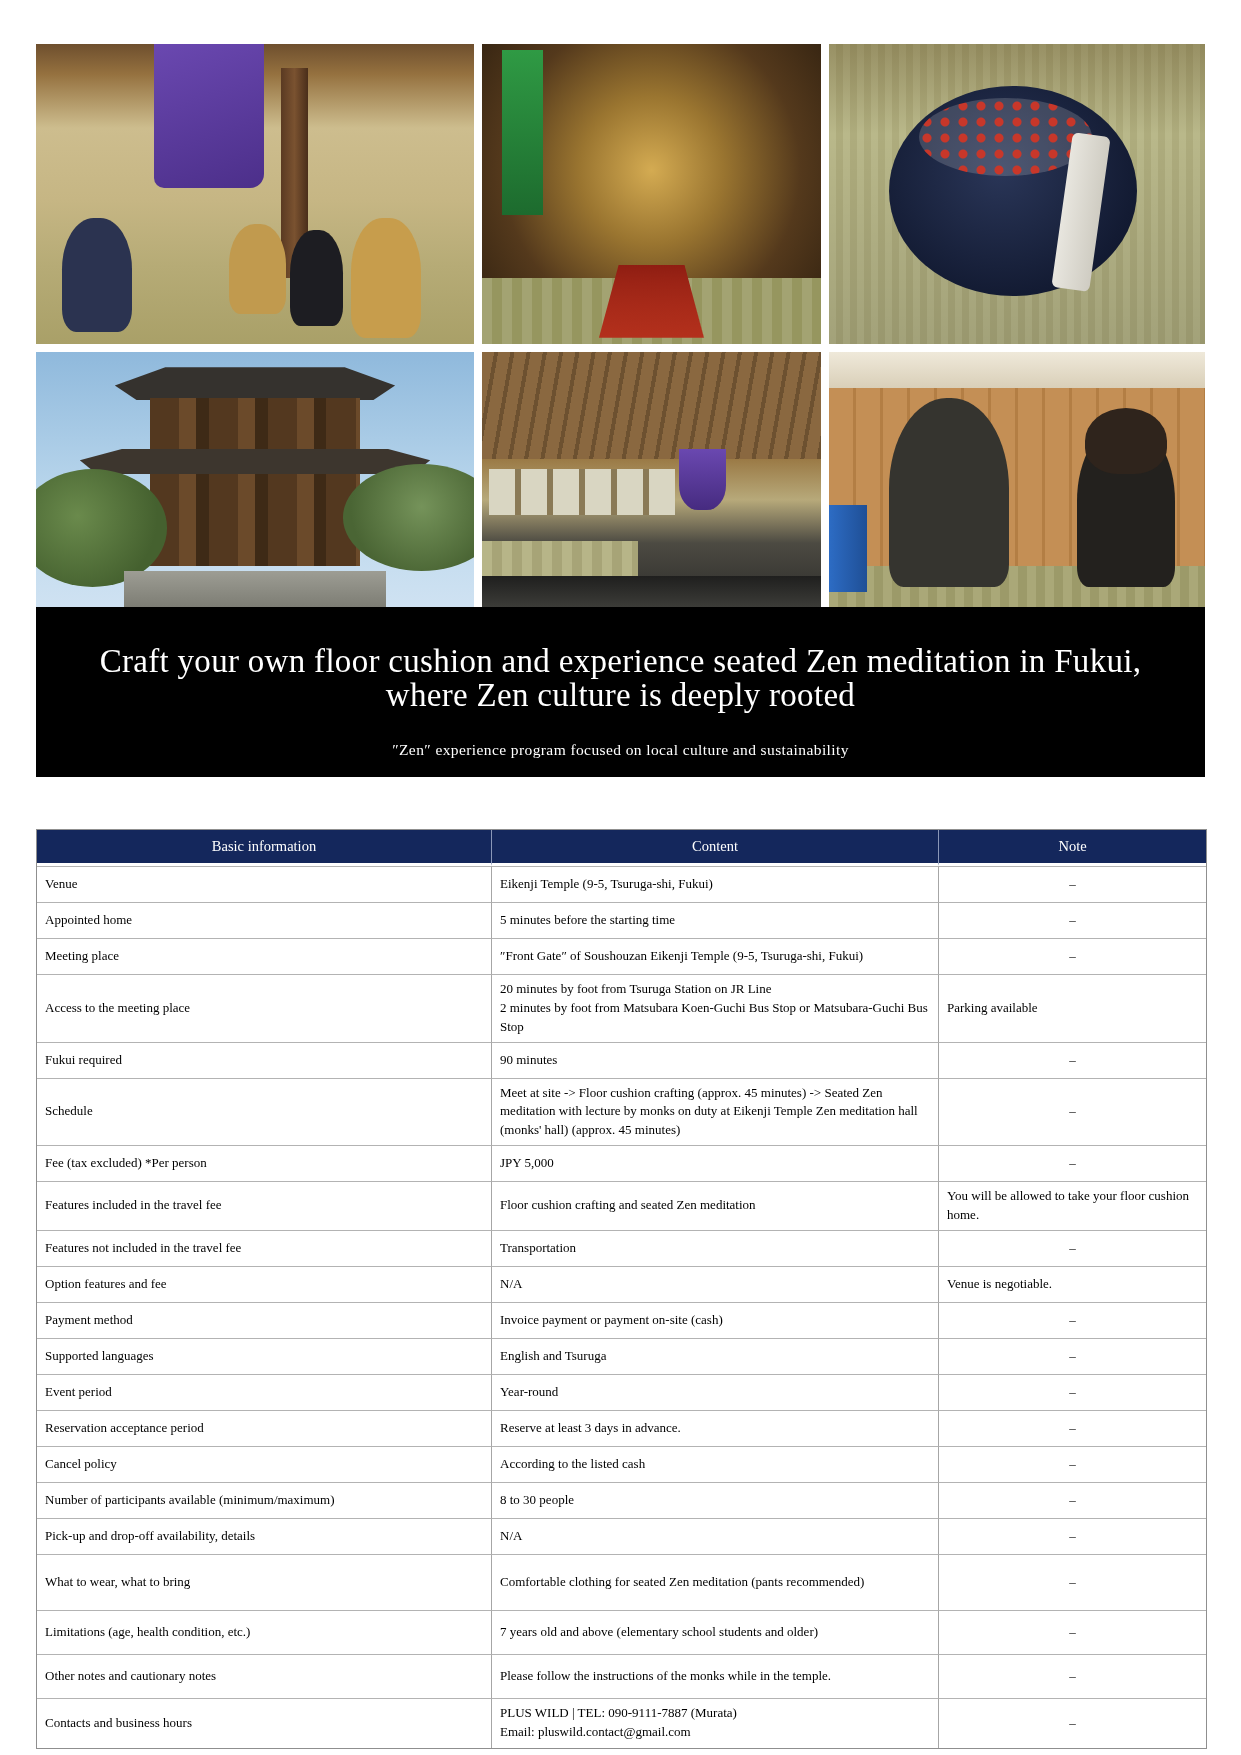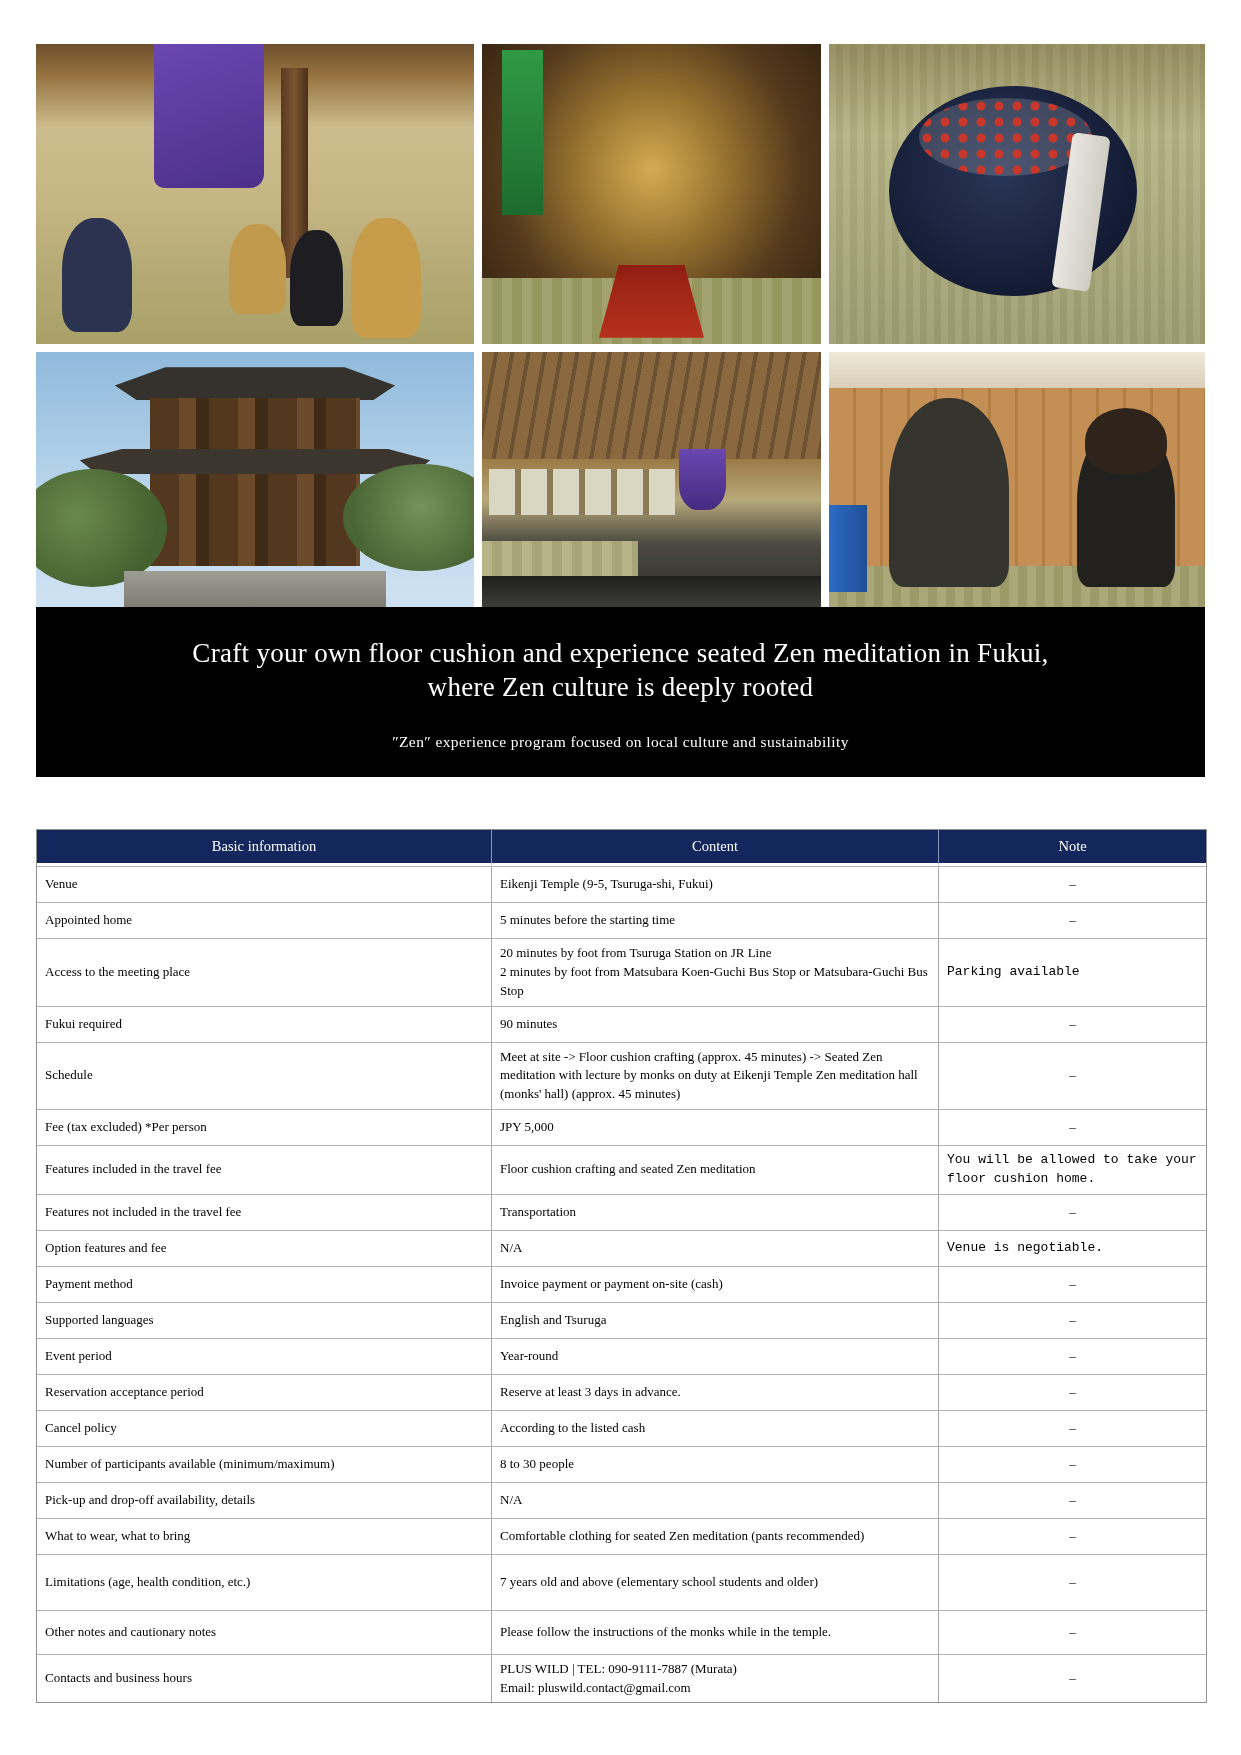--- a/index.html
+++ b/index.html
@@ -53,36 +53,36 @@
   .p6 .winstrip{left:0;top:0;width:100%;height:14%;background:linear-gradient(180deg,#efe9da,#d9cfb8);}
   .p6 .tatami{left:0;bottom:0;width:100%;height:16%;background:repeating-linear-gradient(90deg,#aaa878 0 9px,#9c9a69 9px 18px);}
   .p6 .bluebox{left:0;bottom:6%;width:10%;height:34%;background:linear-gradient(90deg,#2d6cc4,#1f4f96);}
   .p6 .personl{left:16%;bottom:8%;width:32%;height:74%;background:#35342f;border-radius:48% 48% 12% 12%;}
   .p6 .personr{right:8%;bottom:8%;width:26%;height:64%;background:#23211e;border-radius:48% 48% 12% 12%;}
   .p6 .hair{right:10%;bottom:52%;width:22%;height:26%;background:#2f241c;border-radius:50% 50% 40% 40%;}
 
   
   .banner{height:170px;box-sizing:border-box;background:#000;color:#fff;
           text-align:center;padding-top:21px;}
-  .banner-title{font-size:27px;line-height:34px;font-weight:normal;margin:8px;letter-spacing:.3px;}
+  .banner-title{font-size:33px;line-height:34px;font-weight:normal;margin:16px;letter-spacing:.3px;}
   .banner-subtitle{font-size:15.5px;margin-top:29px;letter-spacing:.4px;}
 
   
   .tgap{height:5px;}
   table{width:1169px;table-layout:fixed;border-collapse:separate;border-spacing:0;
         border:1px solid #8f8f8f;font-size:13px;margin-top:47px;}
   th{background:#14275c;color:#fff;font-weight:normal;font-size:14.5px;
      height:36px;box-sizing:border-box;border-bottom:3px solid #fff;}
   th:not(:last-child){border-right:1px solid #8a97b8;}
   td{box-sizing:border-box;height:36px;padding:5px 8px;vertical-align:middle;
      line-height:1.45;border-top:1px solid #b3b3b3;}
   td:not(:last-child){border-right:1px solid #a6a6a6;}
   .c-content{white-space:pre-line;font-family:Liberation Serif, serif;}
   .c-note{text-align:center;white-space:pre-line;}
-  .c-note.note-text{text-align:left;font-family:Liberation Mono, monospace;}
+  .c-note.note-text{text-align:left;}
   tbody tr:nth-child(18) td{height:56px;}   
   tbody tr:nth-child(19) td{height:44px;}   
   tbody tr:nth-child(20) td{height:44px;}   
   tbody tr:nth-child(21) td{height:50px;}   
 </style>
 </head>
 <body>
 
 <div class="page">
 
@@ -159,20 +159,25 @@
     <td class="c-label">Venue</td>
     <td class="c-content">Eikenji Temple (9-5, Tsuruga-shi, Fukui)</td>
     <td class="c-note">–</td>
   </tr>
         <tr>
     <td class="c-label">Appointed home</td>
     <td class="c-content">5 minutes before the starting time</td>
     <td class="c-note">–</td>
   </tr>
         <tr>
+    <td class="c-label">Meeting place</td>
+    <td class="c-content">″Front Gate″ of Soushouzan Eikenji Temple (9-5, Tsuruga-shi, Fukui)</td>
+    <td class="c-note">–</td>
+  </tr>
+        <tr>
     <td class="c-label">Access to the meeting place</td>
     <td class="c-content">20 minutes by foot from Tsuruga Station on JR Line
 2 minutes by foot from Matsubara Koen-Guchi Bus Stop or Matsubara-Guchi Bus Stop</td>
     <td class="c-note note-text">Parking available</td>
   </tr>
         <tr>
     <td class="c-label">Fukui required</td>
     <td class="c-content">90 minutes</td>
     <td class="c-note">–</td>
   </tr>

